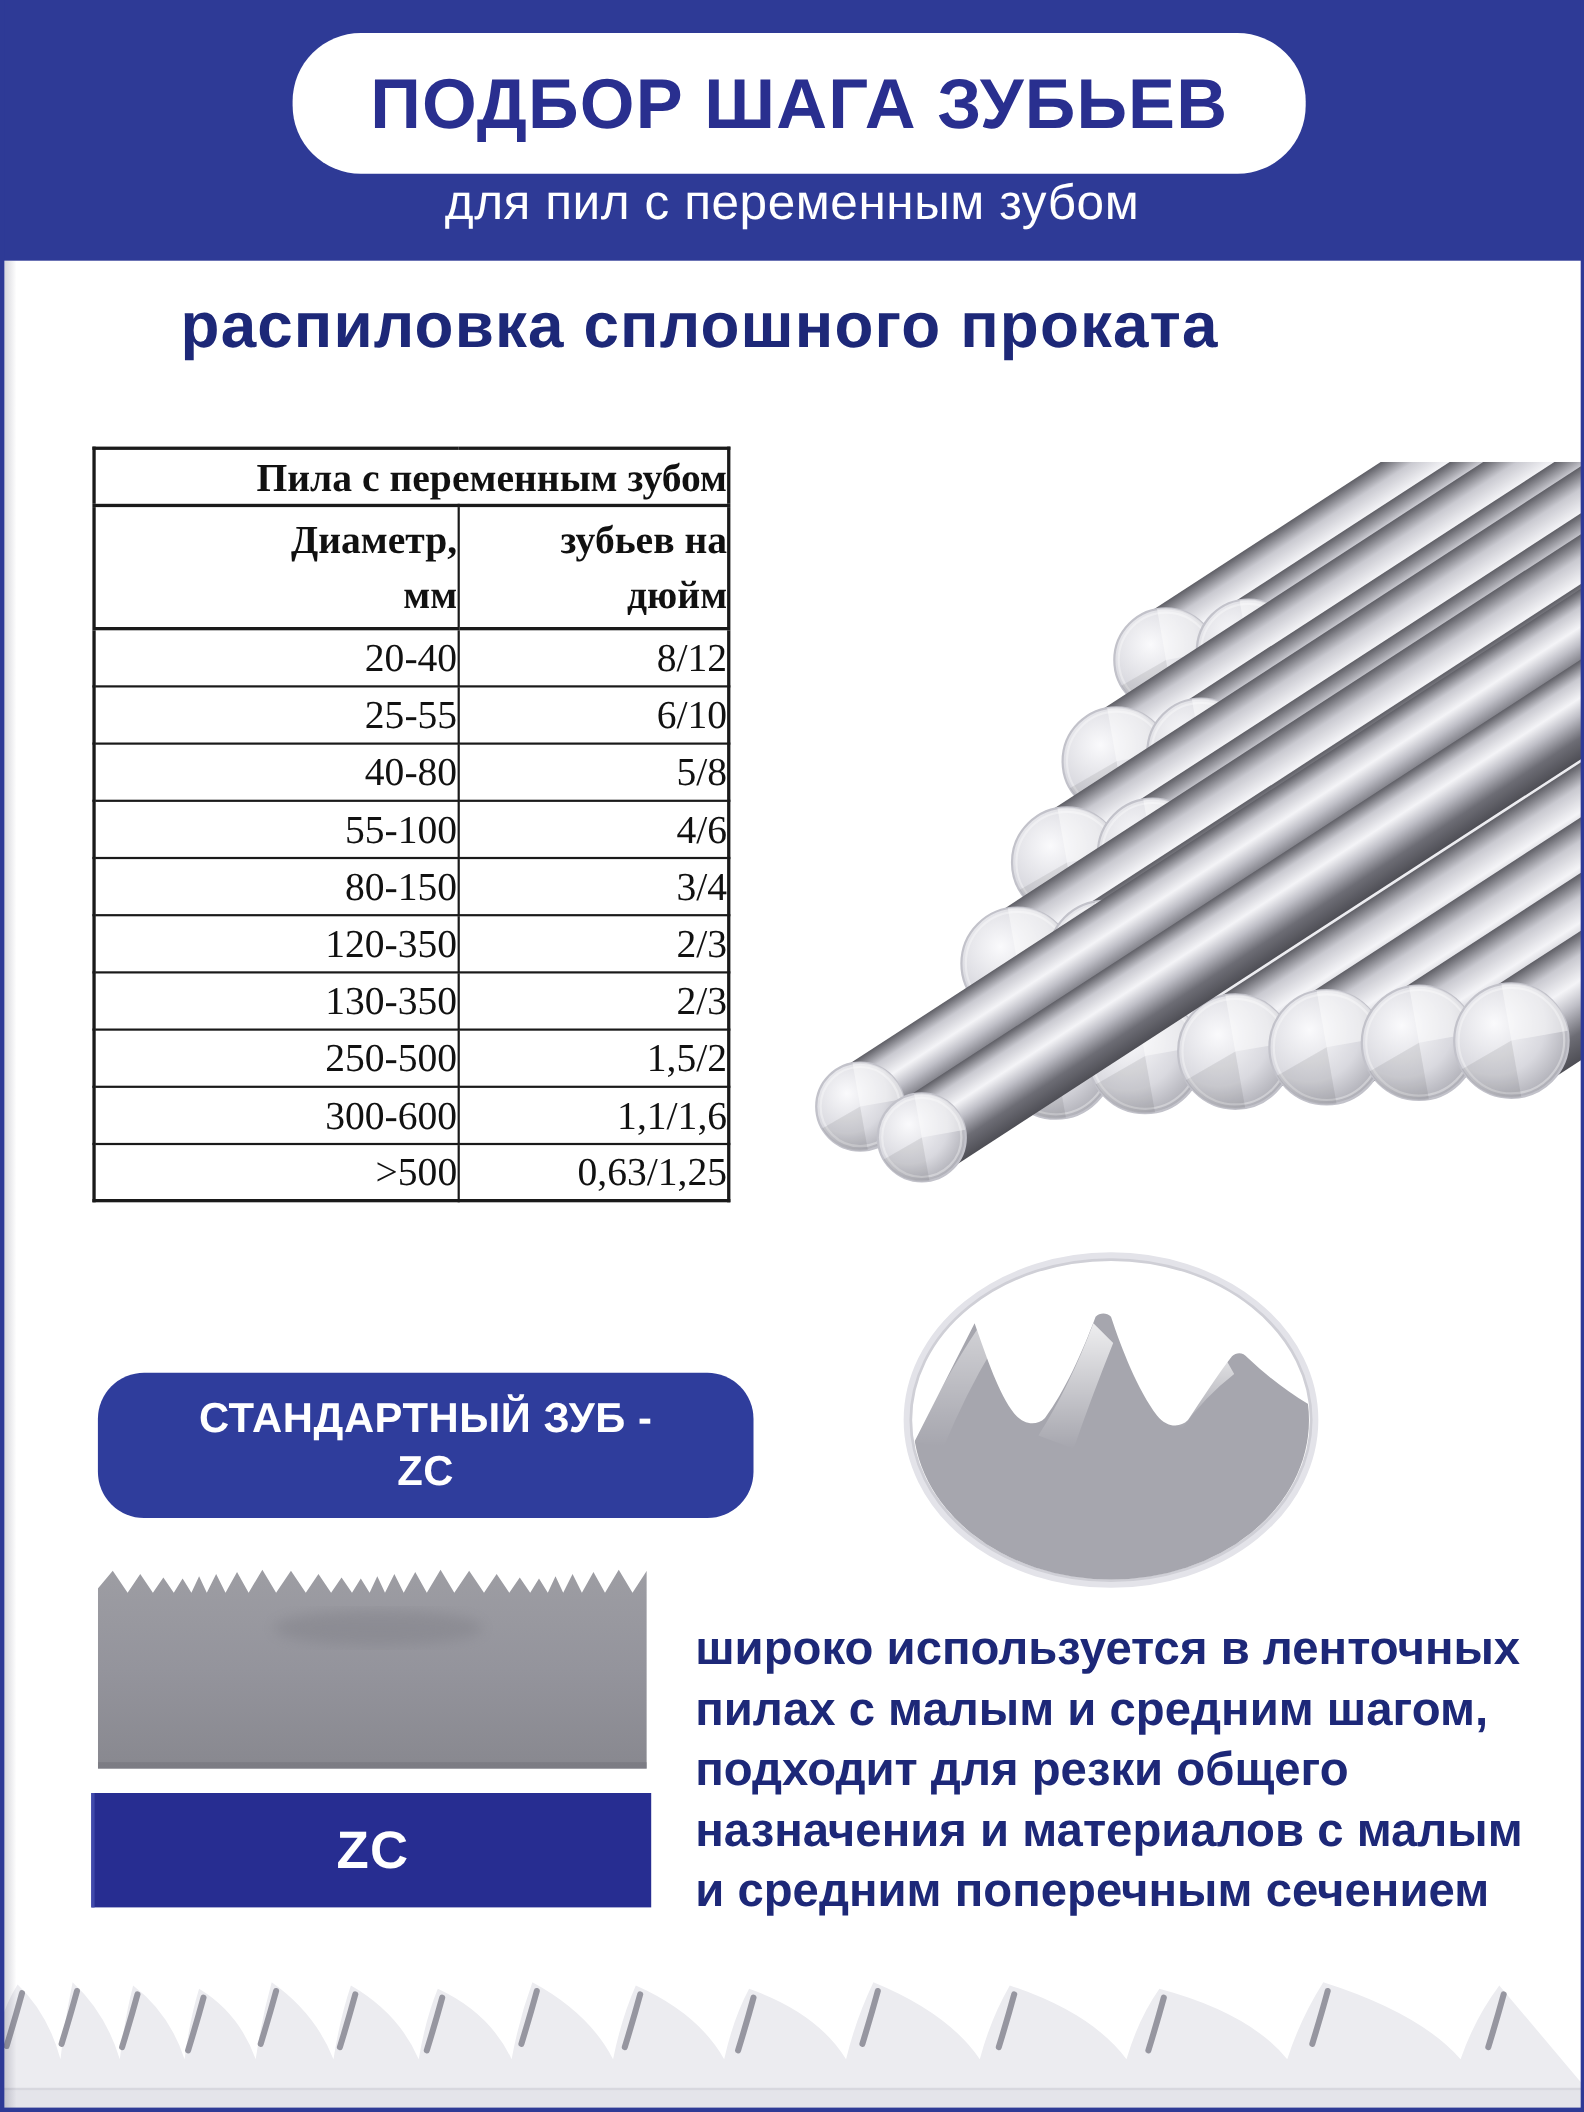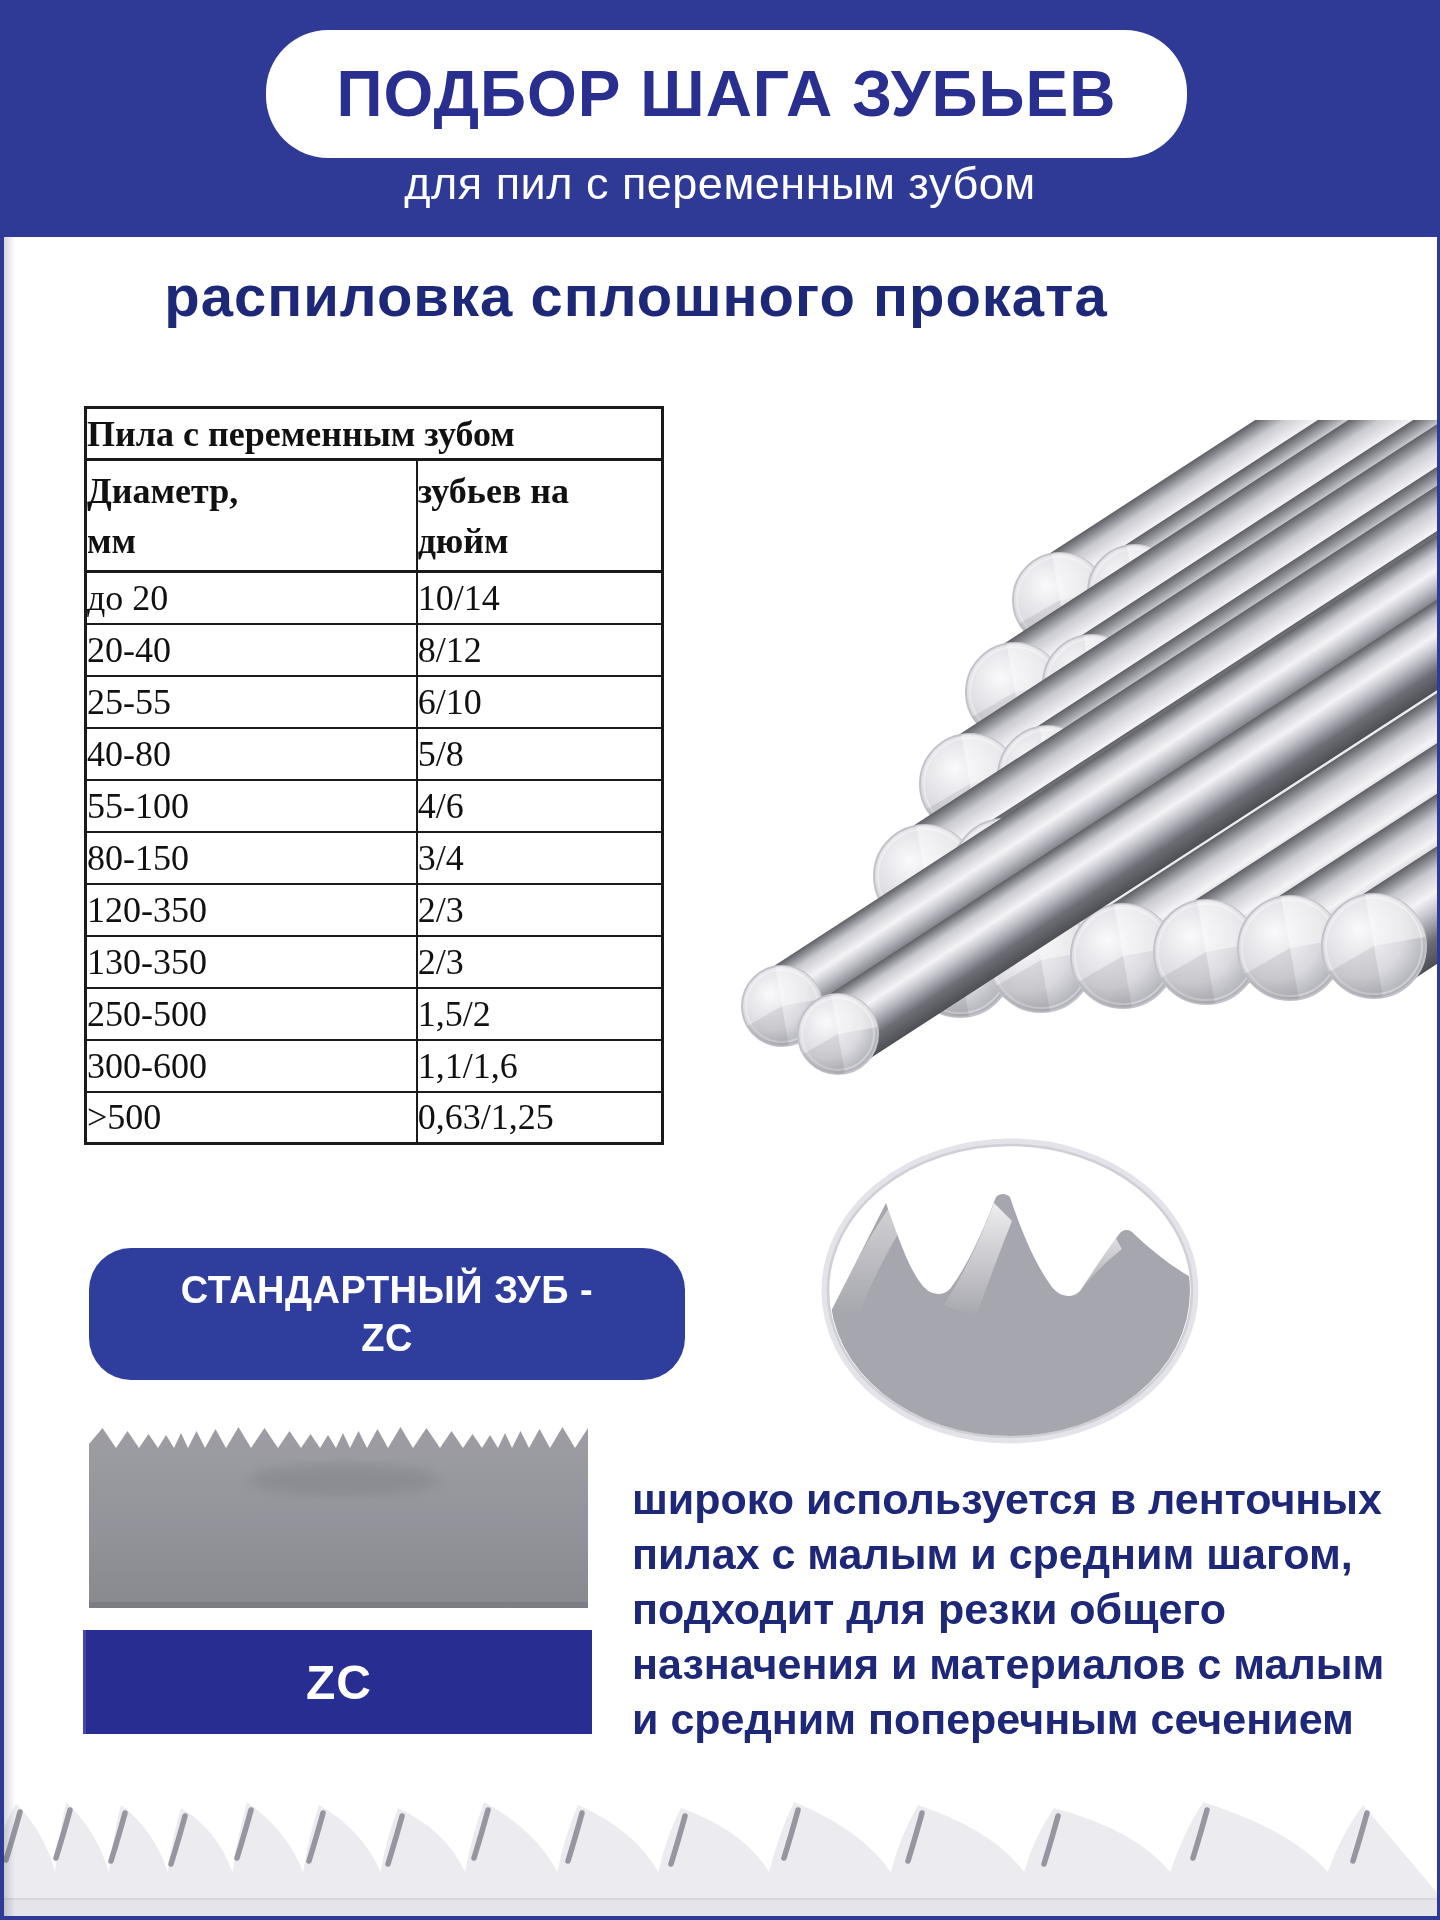--- a/index.html
+++ b/index.html
@@ -31,21 +31,21 @@
   .pill h1{font-size:64px;font-weight:800;letter-spacing:1px;color:var(--title-navy);white-space:nowrap;}
   .band-subtitle{position:absolute;left:0;top:158px;width:1440px;text-align:center;
     font-size:45px;font-weight:400;color:#ffffff;letter-spacing:0.5px;}
 
   .section-title{position:absolute;left:0;top:262px;width:1272px;text-align:center;
     font-size:58px;font-weight:600;color:var(--text-navy);letter-spacing:1px;}
 
   .pitch-table{position:absolute;left:84px;top:406px;width:580px;border-collapse:collapse;
     font-family:"Liberation Serif","DejaVu Serif",serif;color:#111;background:#fff;
     border:3px solid var(--table-border);}
-  .pitch-table td,.pitch-table th{border:2px solid var(--table-border);text-align:left;vertical-align:middle;}
+  .pitch-table td,.pitch-table th{border:2px solid var(--table-border);text-align:right;vertical-align:middle;}
   .pitch-table .t-title{height:52px;font-size:36px;font-weight:700;border-bottom:3px solid var(--table-border);}
   .pitch-table .t-head{height:112px;font-size:36px;font-weight:700;line-height:50px;border-bottom:3px solid var(--table-border);}
   .pitch-table td.c1{width:333px;}
   .pitch-table td.c2{width:247px;}
   .pitch-table tbody td{height:52px;font-size:36px;font-weight:400;}
 
   .rods{position:absolute;left:720px;top:420px;width:720px;height:710px;}
 
   .badge{position:absolute;left:89px;top:1248px;width:596px;height:132px;border-radius:42px;
     background:var(--badge-blue);display:flex;flex-direction:column;align-items:center;justify-content:center;}
@@ -88,24 +88,20 @@
           <span>Диаметр,</span><br>
           <span>мм</span>
         </th>
         <th class="t-head c2">
           <span>зубьев на</span><br>
           <span>дюйм</span>
         </th>
       </tr>
     </thead>
     <tbody id="table-body">
-        <tr>
-          <td class="c1">до 20</td>
-          <td class="c2">10/14</td>
-        </tr>
         <tr>
           <td class="c1">20-40</td>
           <td class="c2">8/12</td>
         </tr>
         <tr>
           <td class="c1">25-55</td>
           <td class="c2">6/10</td>
         </tr>
         <tr>
           <td class="c1">40-80</td>

